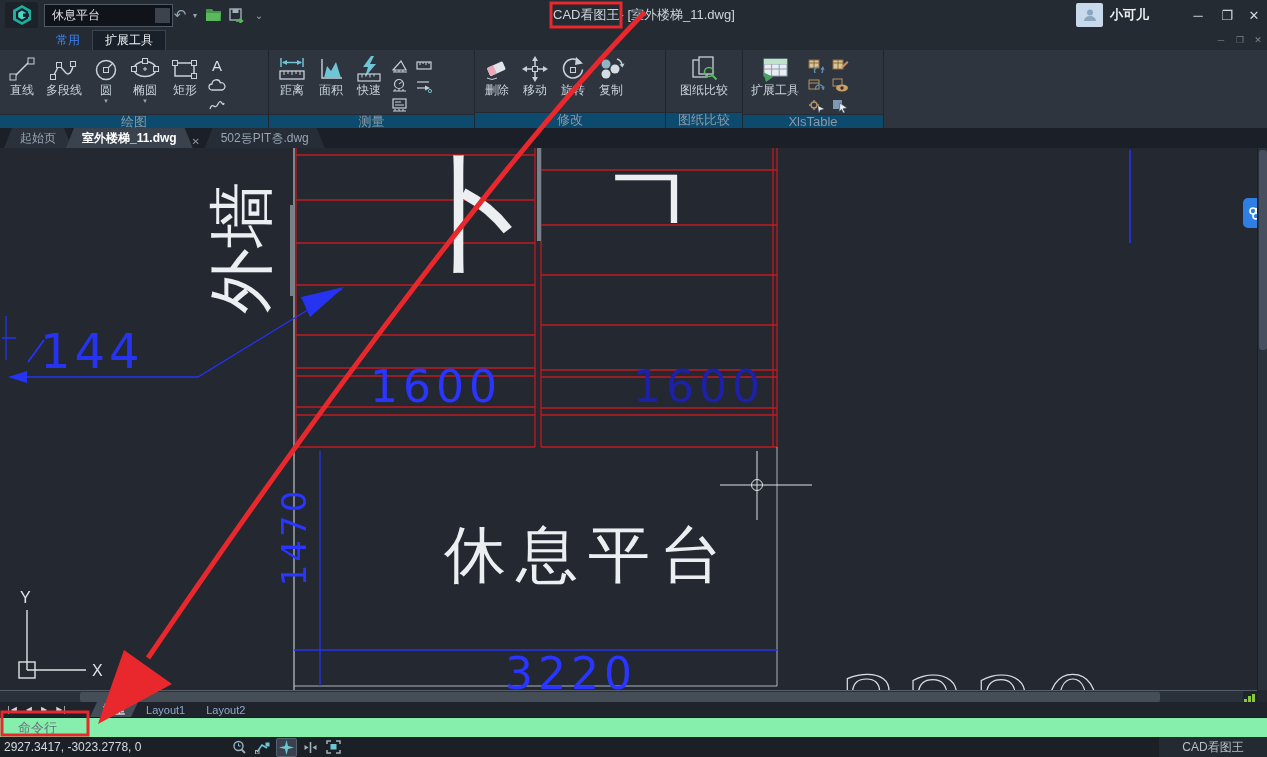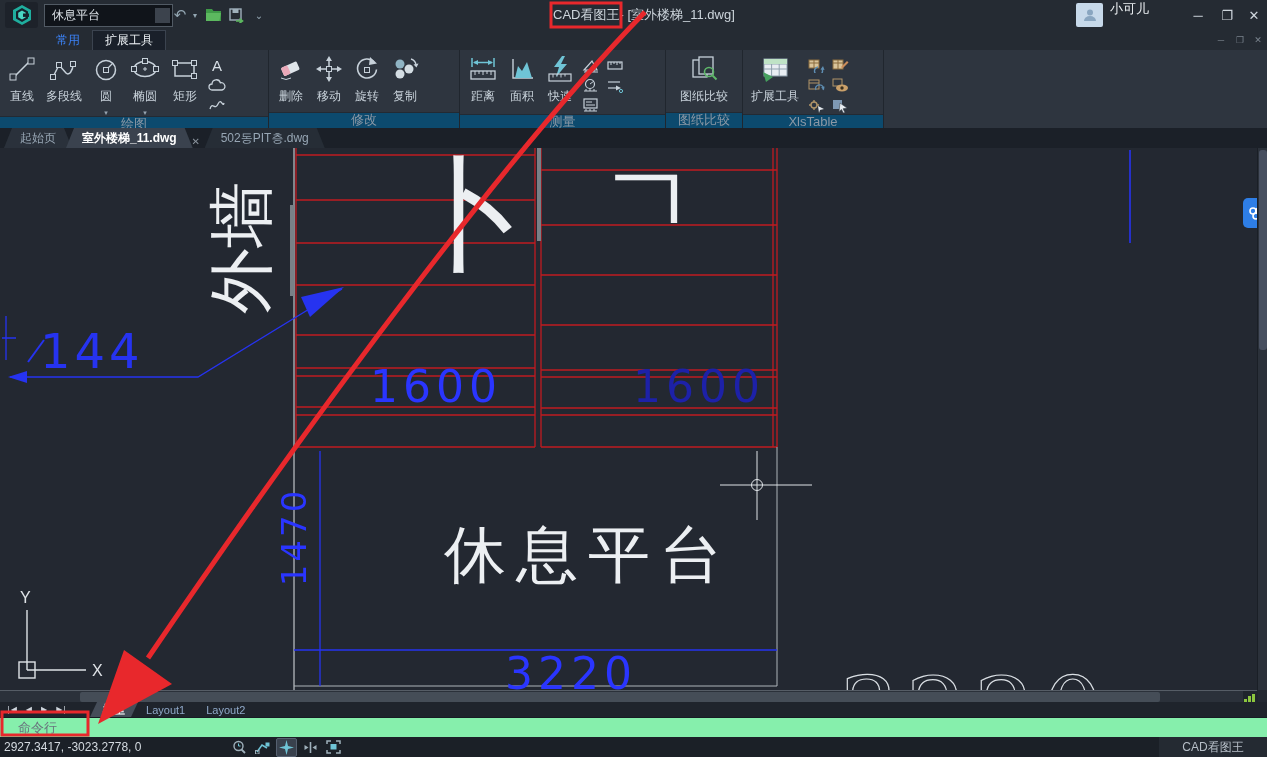--- a/index.html
+++ b/index.html
@@ -8,33 +8,33 @@
   .abs{position:absolute}
   .flex{display:flex;align-items:center}
   
   .titlebar{left:0;top:0;width:1267px;height:30px;background:#252b33;border-bottom:1px solid #1a1f26}
   .logo{left:5px;top:2px;width:33px;height:26px;background:#1d222a;border-radius:3px;display:flex;align-items:center;justify-content:center}
   .modebox{left:44px;top:4px;width:120px;height:21px;background:#10141a;border:1px solid #515a64;display:flex;align-items:center;font-size:12px;color:#dfe5ea;padding-left:7px}
   .modebox .thumb{margin-left:auto;width:15px;height:15px;background:#3c434d;margin-right:2px}
   .qico{top:4px;height:22px;display:flex;align-items:center;justify-content:center;color:#93a6b2;font-size:15px}
   .title-wrap{left:553px;top:4px;height:22px;display:flex;align-items:center;font-size:13px;color:#cdd5dc;white-space:nowrap}
   .avatar{left:1076px;top:3px;width:27px;height:24px;background:#c7d9ea;border-radius:2px;display:flex;align-items:center;justify-content:center}
-  .uname{left:1110px;top:0;font-size:13px;color:#eef2f5;font-weight:normal}
+  .uname{left:1110px;top:6px;font-size:13px;color:#eef2f5;font-weight:bold}
   .winbtn{top:4px;width:26px;height:22px;display:flex;align-items:center;justify-content:center;color:#cfd6dd;font-size:13px}
   .winbtn.small{top:33px;width:18px;height:14px;font-size:9px;color:#79828c}
   
   .ribtabs{left:0;top:30px;width:1267px;height:20px;background:#252b33}
   .ribtab{height:20px;padding:0 12px;font-size:12px;color:#3b82f6;display:flex;align-items:center}
   .ribtab.active{background:#1a202a;border:1px solid #3b434f;border-bottom:none;color:#eef2f6}
   
   .ribbon{left:0;top:50px;width:1267px;height:78px;background:#2e353f;display:flex;border-bottom:1px solid #171c23}
   .rgroup{display:flex;flex-direction:column;border-right:1px solid #20262e}
   .rgc{flex:1;display:flex;align-items:flex-start;padding:2px 3px 0 3px}
   .rgl{height:15px;line-height:14px;text-align:center;font-size:13px;color:#8b98a5;background:#0c4a6e;border-top:1px solid #232a33}
-  .rbtn{display:flex;flex-direction:column;align-items:center;gap:7px;padding:3px 5px 0;font-size:12px;color:#c9d3db;line-height:13px;white-space:nowrap}
+  .rbtn{display:flex;flex-direction:column;align-items:center;gap:1px;padding:3px 5px 0;font-size:12px;color:#c9d3db;line-height:13px;white-space:nowrap}
   .caret{font-size:7px;line-height:6px;color:#97a4b0}
   .smcol{display:flex;flex-direction:column;gap:2px;padding:4px 2px 0}
   .smico{width:20px;height:18px;display:flex;align-items:center;justify-content:center;color:#c9d3db;font-size:12px}
   .rfill{flex:1;display:flex;flex-direction:column}
   .rfill .rgl{visibility:hidden}
   
   .doctabs{left:0;top:128px;width:1267px;height:20px;background:#1b2028;display:flex;align-items:flex-end}
   .dtab{height:20px;display:flex;align-items:center;padding:0 16px;font-size:12px;color:#97a6b4;background:#262d36;
         clip-path:polygon(8px 0,calc(100% - 8px) 0,100% 100%,0 100%);margin-right:-6px}
   .dtab.active{background:#3a424e;color:#fff;font-weight:bold}
@@ -184,66 +184,20 @@
         <div class="smico">
           <svg width="18" height="13" viewBox="0 0 18 13">
             <path d="M2 10 C4 2 7 12 10 5 S15 9 16 4" fill="none" stroke="#c7d1da" stroke-width="1.3"></path>
           </svg>
         </div>
       </div>
     </div>
     <div class="rgl">绘图</div>
   </div>
 
-  <div class="rgroup" style="width:190px">
-    <div class="rgc">
-      <div class="rbtn">
-        <svg width="28" height="28" viewBox="0 0 28 28">
-          <g transform="rotate(-24 14 14)">
-            <rect x="5" y="9" width="17" height="9" rx="1.5" fill="#dfe5ea"></rect>
-            <rect x="5" y="9" width="7" height="9" rx="1.5" fill="#e9a8b8"></rect>
-          </g>
-          <path d="M4 23 q5 3 10 0" stroke="#c7d1da" fill="none"></path>
-        </svg>
-        <span>删除</span>
-      </div>
-      <div class="rbtn">
-        <svg width="28" height="28" viewBox="0 0 28 28">
-          <line x1="14" y1="5" x2="14" y2="23" stroke="#c7d1da" stroke-width="1.5"></line>
-          <line x1="5" y1="14" x2="23" y2="14" stroke="#c7d1da" stroke-width="1.5"></line>
-          <polygon points="14,1 11,6 17,6" fill="#c7d1da"></polygon>
-            <polygon points="14,27 11,22 17,22" fill="#c7d1da"></polygon>
-          <polygon points="1,14 6,11 6,17" fill="#c7d1da"></polygon>
-            <polygon points="27,14 22,11 22,17" fill="#c7d1da"></polygon>
-          <rect x="11.5" y="11.5" width="5" height="5" fill="#2e353f" stroke="#c7d1da"></rect>
-        </svg>
-        <span>移动</span>
-      </div>
-      <div class="rbtn">
-        <svg width="28" height="28" viewBox="0 0 28 28">
-          <path d="M21 7 A9.5 9.5 0 1 0 23.5 14.5" fill="none" stroke="#c7d1da" stroke-width="1.6"></path>
-          <polygon points="17,2 24,8.5 16,10" fill="#c7d1da"></polygon>
-          <rect x="11.5" y="12.5" width="5" height="5" fill="#2e353f" stroke="#c7d1da"></rect>
-        </svg>
-        <span>旋转</span>
-      </div>
-      <div class="rbtn">
-        <svg width="28" height="28" viewBox="0 0 28 28">
-          <circle cx="9" cy="9" r="4.5" fill="#8fb4c4"></circle>
-          <circle cx="9" cy="19" r="4.5" fill="#d4dde3"></circle>
-          <circle cx="18" cy="14" r="4.5" fill="#d4dde3"></circle>
-          <path d="M20 4 a7 7 0 0 1 5 6" fill="none" stroke="#c7d1da" stroke-width="1.4"></path>
-          <polygon points="25.5,12.5 22.5,9.5 27.5,8.5" fill="#c7d1da"></polygon>
-        </svg>
-        <span>复制</span>
-      </div>
-    </div>
-    <div class="rgl">修改</div>
-  </div>
-
   <div class="rgroup" style="width:205px">
     <div class="rgc">
       <div class="rbtn">
         <svg width="30" height="28" viewBox="0 0 30 28">
           <line x1="4" y1="3" x2="4" y2="12" stroke="#6fc4d6" stroke-width="1.5"></line>
           <line x1="26" y1="3" x2="26" y2="12" stroke="#6fc4d6" stroke-width="1.5"></line>
           <line x1="6" y1="7.5" x2="24" y2="7.5" stroke="#6fc4d6" stroke-width="1.5"></line>
           <polygon points="5,7.5 10,5 10,10" fill="#6fc4d6"></polygon>
             <polygon points="25,7.5 20,5 20,10" fill="#6fc4d6"></polygon>
           <rect x="3" y="16" width="24" height="8" fill="none" stroke="#c7d1da" stroke-width="1.3"></rect>
@@ -299,20 +253,66 @@
           <svg width="18" height="15" viewBox="0 0 18 15">
             <line x1="2" y1="4" x2="14" y2="4" stroke="#c7d1da" stroke-width="1.2"></line>
             <line x1="2" y1="10" x2="10" y2="10" stroke="#c7d1da" stroke-width="1.2"></line>
             <polygon points="15,10 10,7.5 10,12.5" fill="#c7d1da"></polygon>
             <circle cx="15" cy="13" r="1.6" fill="none" stroke="#6fc4d6"></circle>
           </svg>
         </div>
       </div>
     </div>
     <div class="rgl">测量</div>
+  </div>
+
+  <div class="rgroup" style="width:190px">
+    <div class="rgc">
+      <div class="rbtn">
+        <svg width="28" height="28" viewBox="0 0 28 28">
+          <g transform="rotate(-24 14 14)">
+            <rect x="5" y="9" width="17" height="9" rx="1.5" fill="#dfe5ea"></rect>
+            <rect x="5" y="9" width="7" height="9" rx="1.5" fill="#e9a8b8"></rect>
+          </g>
+          <path d="M4 23 q5 3 10 0" stroke="#c7d1da" fill="none"></path>
+        </svg>
+        <span>删除</span>
+      </div>
+      <div class="rbtn">
+        <svg width="28" height="28" viewBox="0 0 28 28">
+          <line x1="14" y1="5" x2="14" y2="23" stroke="#c7d1da" stroke-width="1.5"></line>
+          <line x1="5" y1="14" x2="23" y2="14" stroke="#c7d1da" stroke-width="1.5"></line>
+          <polygon points="14,1 11,6 17,6" fill="#c7d1da"></polygon>
+            <polygon points="14,27 11,22 17,22" fill="#c7d1da"></polygon>
+          <polygon points="1,14 6,11 6,17" fill="#c7d1da"></polygon>
+            <polygon points="27,14 22,11 22,17" fill="#c7d1da"></polygon>
+          <rect x="11.5" y="11.5" width="5" height="5" fill="#2e353f" stroke="#c7d1da"></rect>
+        </svg>
+        <span>移动</span>
+      </div>
+      <div class="rbtn">
+        <svg width="28" height="28" viewBox="0 0 28 28">
+          <path d="M21 7 A9.5 9.5 0 1 0 23.5 14.5" fill="none" stroke="#c7d1da" stroke-width="1.6"></path>
+          <polygon points="17,2 24,8.5 16,10" fill="#c7d1da"></polygon>
+          <rect x="11.5" y="12.5" width="5" height="5" fill="#2e353f" stroke="#c7d1da"></rect>
+        </svg>
+        <span>旋转</span>
+      </div>
+      <div class="rbtn">
+        <svg width="28" height="28" viewBox="0 0 28 28">
+          <circle cx="9" cy="9" r="4.5" fill="#8fb4c4"></circle>
+          <circle cx="9" cy="19" r="4.5" fill="#d4dde3"></circle>
+          <circle cx="18" cy="14" r="4.5" fill="#d4dde3"></circle>
+          <path d="M20 4 a7 7 0 0 1 5 6" fill="none" stroke="#c7d1da" stroke-width="1.4"></path>
+          <polygon points="25.5,12.5 22.5,9.5 27.5,8.5" fill="#c7d1da"></polygon>
+        </svg>
+        <span>复制</span>
+      </div>
+    </div>
+    <div class="rgl">修改</div>
   </div>
 
   <div class="rgroup" style="width:76px">
     <div class="rgc" style="justify-content:center">
       <div class="rbtn">
         <svg width="30" height="28" viewBox="0 0 30 28">
           <rect x="4" y="5" width="14" height="17" fill="#2e353f" stroke="#c7d1da" stroke-width="1.3"></rect>
           <rect x="10" y="2" width="14" height="17" fill="#2e353f" stroke="#c7d1da" stroke-width="1.3"></rect>
           <circle cx="20" cy="17" r="4.5" fill="none" stroke="#5fb86a" stroke-width="1.6"></circle>
           <line x1="23.5" y1="20.5" x2="27.5" y2="24.5" stroke="#5fb86a" stroke-width="2"></line>

